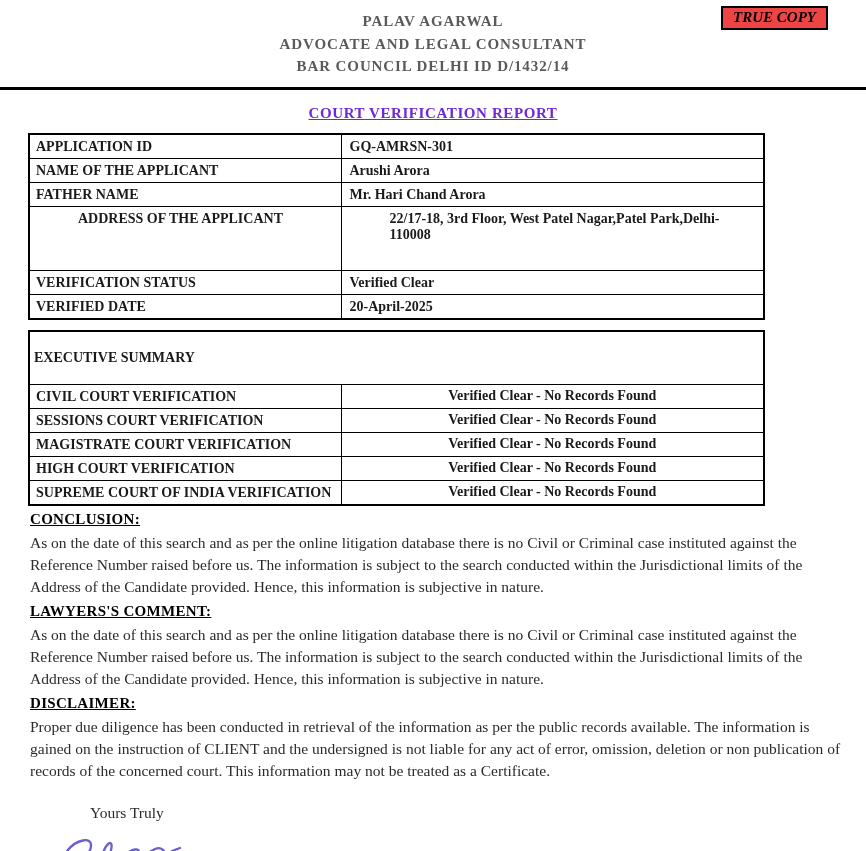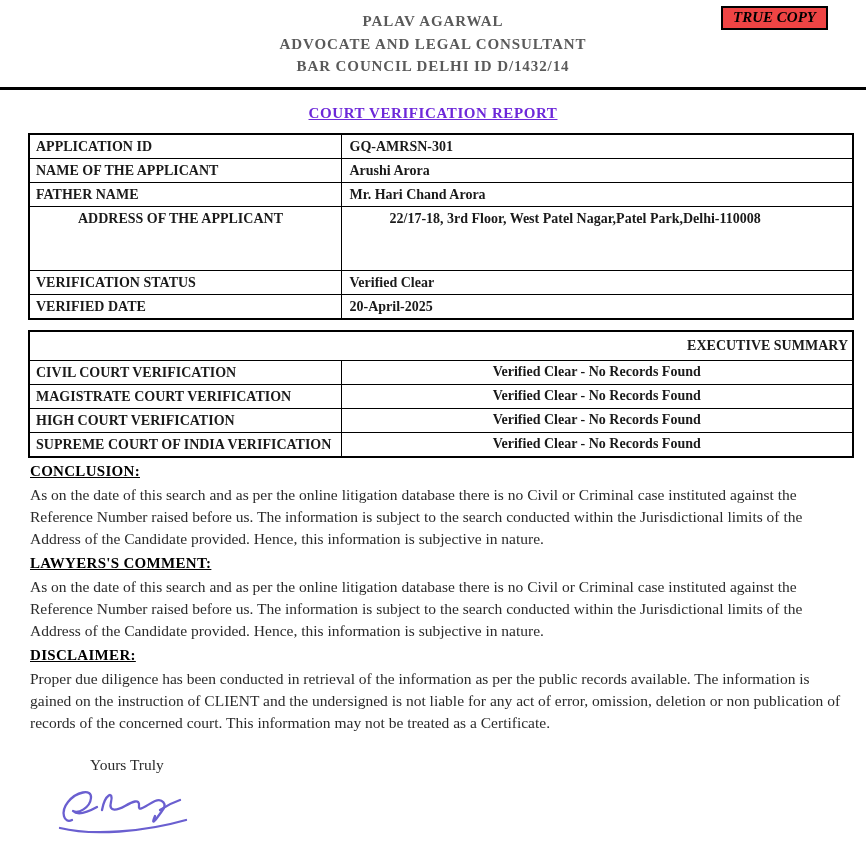--- a/index.html
+++ b/index.html
@@ -16,28 +16,28 @@
   .true-copy { position:absolute; top:6px; right:38px; border:2px solid #000;
     padding:1px 10px 2px; font-style:italic; font-weight:bold; font-size:15px; color:#000;
     background:#ef4444; }
   .rule { border:none; border-top:3px solid #000; margin-top:9px; }
 
   
   .report-title { text-align:center; font-weight:bold; font-size:15px;
     letter-spacing:0.6px; text-decoration:underline; margin-top:15px; color:#6d28d9; }
 
   
-  table { border-collapse:collapse; width:826px; margin-left:28px; border:2px solid #000; }
+  table { border-collapse:collapse; width:737px; margin-left:28px; border:2px solid #000; }
   .applicant-table { margin-top:11px; }
   .summary-table { margin-top:10px; }
   td, th { border:1px solid #000; vertical-align:top; }
   td.lbl { width:312px; font-weight:bold; font-size:14px; padding:4px 6px 3px; }
   td.val { font-weight:bold; font-size:14px; padding:4px 8px 3px; }
   tr.tall td { height:64px;padding-left:48px; }
-  th.summary-head { text-align:right; font-weight:bold; font-size:14px; padding:6px 4px; }
+  th.summary-head { text-align:left; font-weight:bold; font-size:14px; padding:18px 4px; }
   td.val-center { font-weight:bold; font-size:14px; padding:3px 8px 2px; text-align:center; }
 
   
   .section { margin:4px 22px 0 30px; }
   .section-heading { display:inline-block; font-weight:bold; font-size:15px;
     text-decoration:underline; color:#000; letter-spacing:0.3px; }
   .section-body { font-size:15.5px; color:#2b2b2b; line-height:1.42;
     margin-top:4px; max-width:818px; }
 
   
@@ -93,20 +93,24 @@
   <table class="summary-table">
     <tbody>
       <tr>
         <th class="summary-head" colspan="2">EXECUTIVE SUMMARY</th>
       </tr>
       <tr>
         <td class="lbl">CIVIL COURT VERIFICATION</td>
         <td class="val-center">Verified Clear - No Records Found</td>
       </tr>
       <tr>
+        <td class="lbl">SESSIONS COURT VERIFICATION</td>
+        <td class="val-center">Verified Clear - No Records Found</td>
+      </tr>
+      <tr>
         <td class="lbl">MAGISTRATE COURT VERIFICATION</td>
         <td class="val-center">Verified Clear - No Records Found</td>
       </tr>
       <tr>
         <td class="lbl">HIGH COURT VERIFICATION</td>
         <td class="val-center">Verified Clear - No Records Found</td>
       </tr>
       <tr>
         <td class="lbl">SUPREME COURT OF INDIA VERIFICATION</td>
         <td class="val-center">Verified Clear - No Records Found</td>

